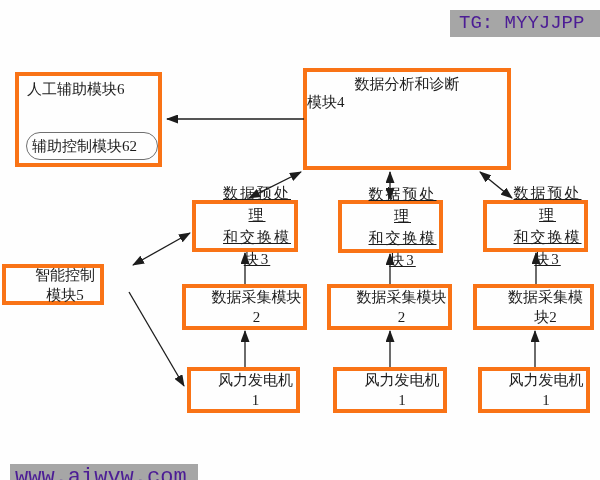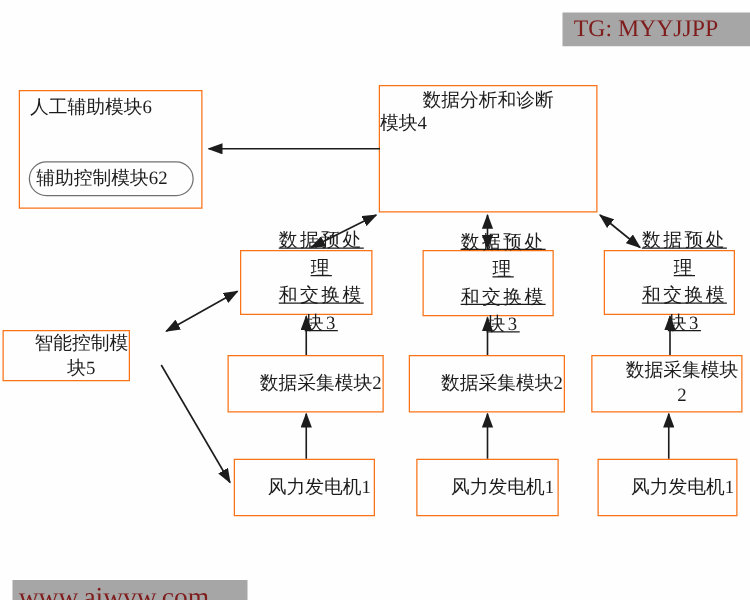--- a/index.html
+++ b/index.html
@@ -1,52 +1,52 @@
 <!DOCTYPE html>
 <html><head>
 <meta charset="utf-8">
 <style>
   html,body{margin:0;padding:0;background:#ffffff;}
   .canvas{
     position:relative;width:600px;height:480px;background:#fefefe;overflow:hidden;
     font-family:"Liberation Serif","DejaVu Serif",serif;color:#1c1c1c;
   }
   .box{
-    position:absolute;border:1px solid #f97316;background:#fefefe;box-sizing:border-box;
+    position:absolute;border:4px solid #f97316;background:#fefefe;box-sizing:border-box;
     font-size:15px;line-height:20px;padding-left:24px;
   }
   .inner-box{
     position:absolute;border:1px solid #707070;background:#fefefe;box-sizing:border-box;
     font-size:15px;padding-left:5px;overflow:hidden;white-space:nowrap;
   }
   .centered{display:flex;align-items:center;justify-content:center;text-align:center;}
   .two-line{flex-direction:column;letter-spacing:2px;line-height:22px;text-decoration:underline;}
   .wm{
-    position:absolute;background:#a6a6a6;color:#7f1d1d;box-sizing:border-box;
-    font-family:Liberation Serif, serif;overflow:hidden;white-space:nowrap;
+    position:absolute;background:#a6a6a6;color:#4c1d95;box-sizing:border-box;
+    font-family:Liberation Mono, monospace;overflow:hidden;white-space:nowrap;
   }
   .wm-tg{left:450px;top:10px;width:150px;height:27px;font-size:19px;line-height:27px;padding-left:9px;}
   .wm-url{left:10px;top:464px;width:188px;height:28px;font-size:22px;line-height:28px;padding-left:5px;}
   svg.connectors{position:absolute;left:0;top:0;pointer-events:none;}
   svg.connectors line{stroke:#1c1c1c;stroke-width:1.3;}
 </style>
 </head>
 <body>
 
 <div class="canvas">
 
   <div class="wm wm-tg">TG: MYYJJPP</div>
   <div class="wm wm-url">www.aiwvw.com</div>
 
   <div class="box" style="left:15px;top:72px;width:147px;height:95px;">
     <div style="position:absolute;left:8px;top:3px;">人工辅助模块6</div>
     <div class="inner-box" style="left:7px;top:56px;width:132px;height:28px;line-height:26px;border-radius:14px;">辅助控制模块62</div>
   </div>
 
-  <div class="box" style="left:303px;top:68px;width:175px;height:102px;font-family:Liberation Serif, serif;">
+  <div class="box" style="left:303px;top:68px;width:208px;height:102px;font-family:Liberation Serif, serif;">
     <div style="position:absolute;left:0;top:2px;width:100%;text-align:center;">数据分析和诊断</div>
     <div style="position:absolute;left:0;top:20px;width:100%;text-align:left;">模块4</div>
   </div>
 
   <div class="box centered" style="left:2px;top:264px;width:102px;height:41px;">智能控制模块5</div>
 
   <div class="box centered two-line" style="left:192px;top:200px;width:106px;height:52px;">
     <span>数据预处理</span>
     <span>和交换模块3</span>
   </div>

